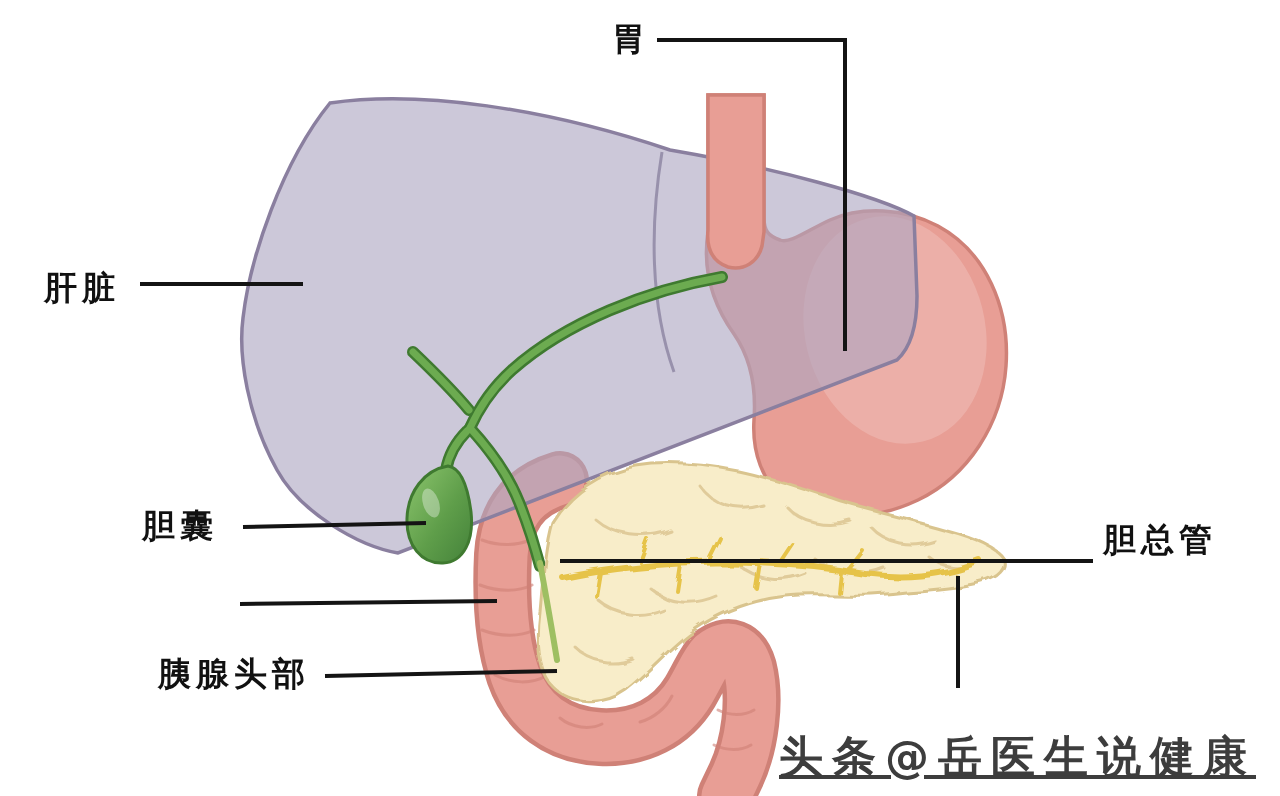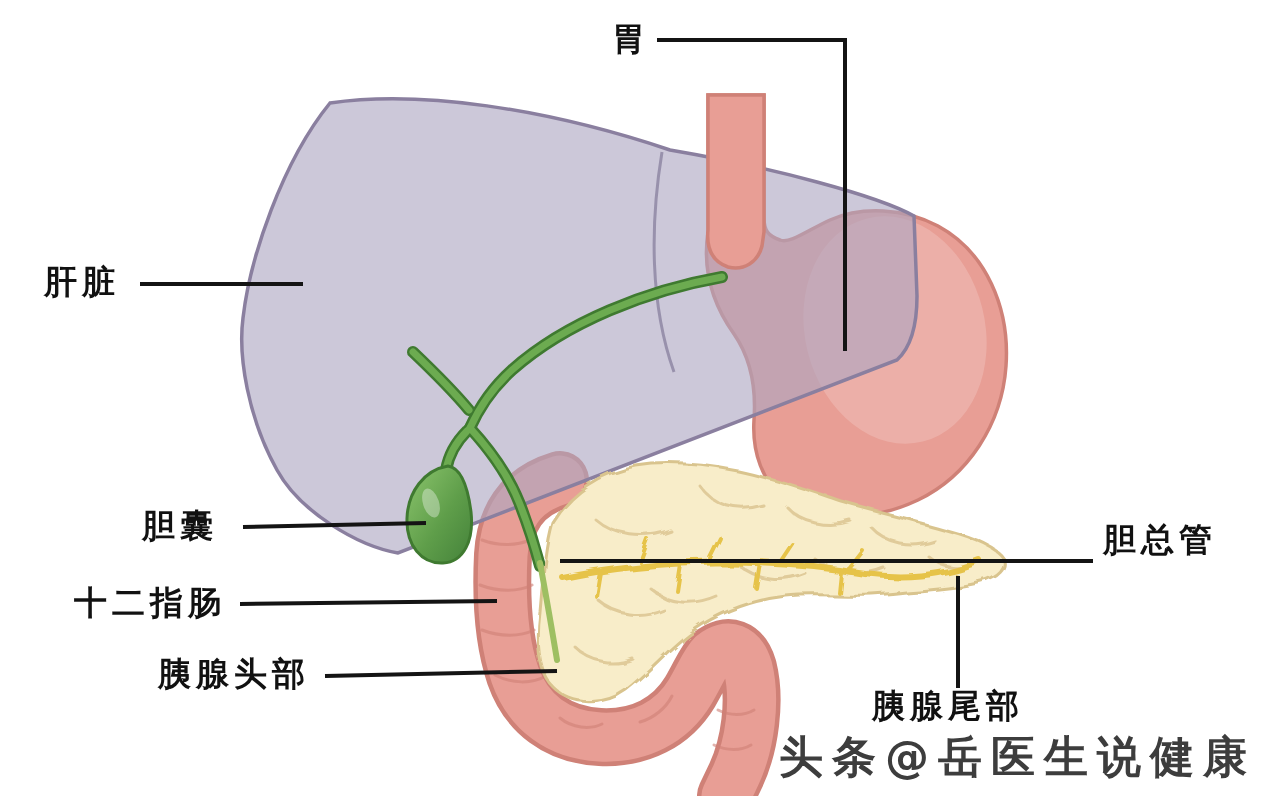--- a/index.html
+++ b/index.html
@@ -8,21 +8,21 @@
     background:var(--c-background,#ffffff);
     font-family:"DejaVu Sans","Liberation Sans",sans-serif;
   }
   .canvas svg{position:absolute;left:0;top:0;}
   .label{
     position:absolute;font-weight:700;font-size:33px;letter-spacing:5px;
     color:var(--c-label-text,#111111);white-space:nowrap;line-height:1;
   }
   .watermark{
     position:absolute;font-weight:700;font-size:44px;letter-spacing:9px;
-    color:var(--c-watermark-text,#3d3d3d);white-space:nowrap;line-height:1;
+    color:var(--c-watermark-text,#3d3d3d);white-space:nowrap;line-height:1;text-decoration:underline;
   }
   .stomach{fill:var(--c-stomach,#e89e95);stroke:var(--c-stomach-outline,#cf8177);stroke-width:3.5;}
   .liver{fill:var(--c-liver,rgba(173,166,193,.62));stroke:var(--c-liver-outline,#8a7f9f);stroke-width:3.5;}
   .pancreas{fill:var(--c-pancreas,#f8edc9);stroke:var(--c-pancreas-outline,#d9c48e);stroke-width:3;}
   .lobule{fill:none;stroke:#ddc695;stroke-width:3;stroke-linecap:round;opacity:.9;}
   .duct-outer{fill:none;stroke:var(--c-bile-duct-outline,#3f7a30);stroke-width:12;stroke-linecap:round;}
   .duct-inner{fill:none;stroke:var(--c-bile-duct,#6cab50);stroke-width:7;stroke-linecap:round;}
   .pduct{fill:none;stroke:var(--c-pancreatic-duct,#e6c34a);stroke-linecap:round;}
   .plica{fill:none;stroke:#cf8177;stroke-width:3;stroke-linecap:round;opacity:.6;}
   .lead{fill:none;stroke:var(--c-label-line,#141414);stroke-width:4;}
@@ -118,21 +118,19 @@
       <path class="lead" d="M 140 284 H 303"></path>
       <path class="lead" d="M 243 527 L 426 523"></path>
       <path class="lead" d="M 240 604 L 497 601"></path>
       <path class="lead" d="M 325 676 L 557 671"></path>
       <path class="lead" d="M 560 561 H 1093"></path>
       <path class="lead" d="M 958 688 V 576"></path>
     </g>
   </svg>
 
   <div class="label" style="left:612px;top:22px">胃</div>
-  <div class="label" style="left:44px;top:265px">肝脏</div>
+  <div class="label" style="left:44px;top:271px">肝脏</div>
   <div class="label" style="left:142px;top:509px">胆囊</div>
-  <div class="label" style="left:74px;top:586px">十二指肠</div>
   <div class="label" style="left:158px;top:657px">胰腺头部</div>
   <div class="label" style="left:1103px;top:523px">胆总管</div>
-  <div class="label" style="left:872px;top:689px">胰腺尾部</div>
 
   <div class="watermark" style="right:24px;top:735px">头条@岳医生说健康</div>
 </div>
 
 </body></html>

